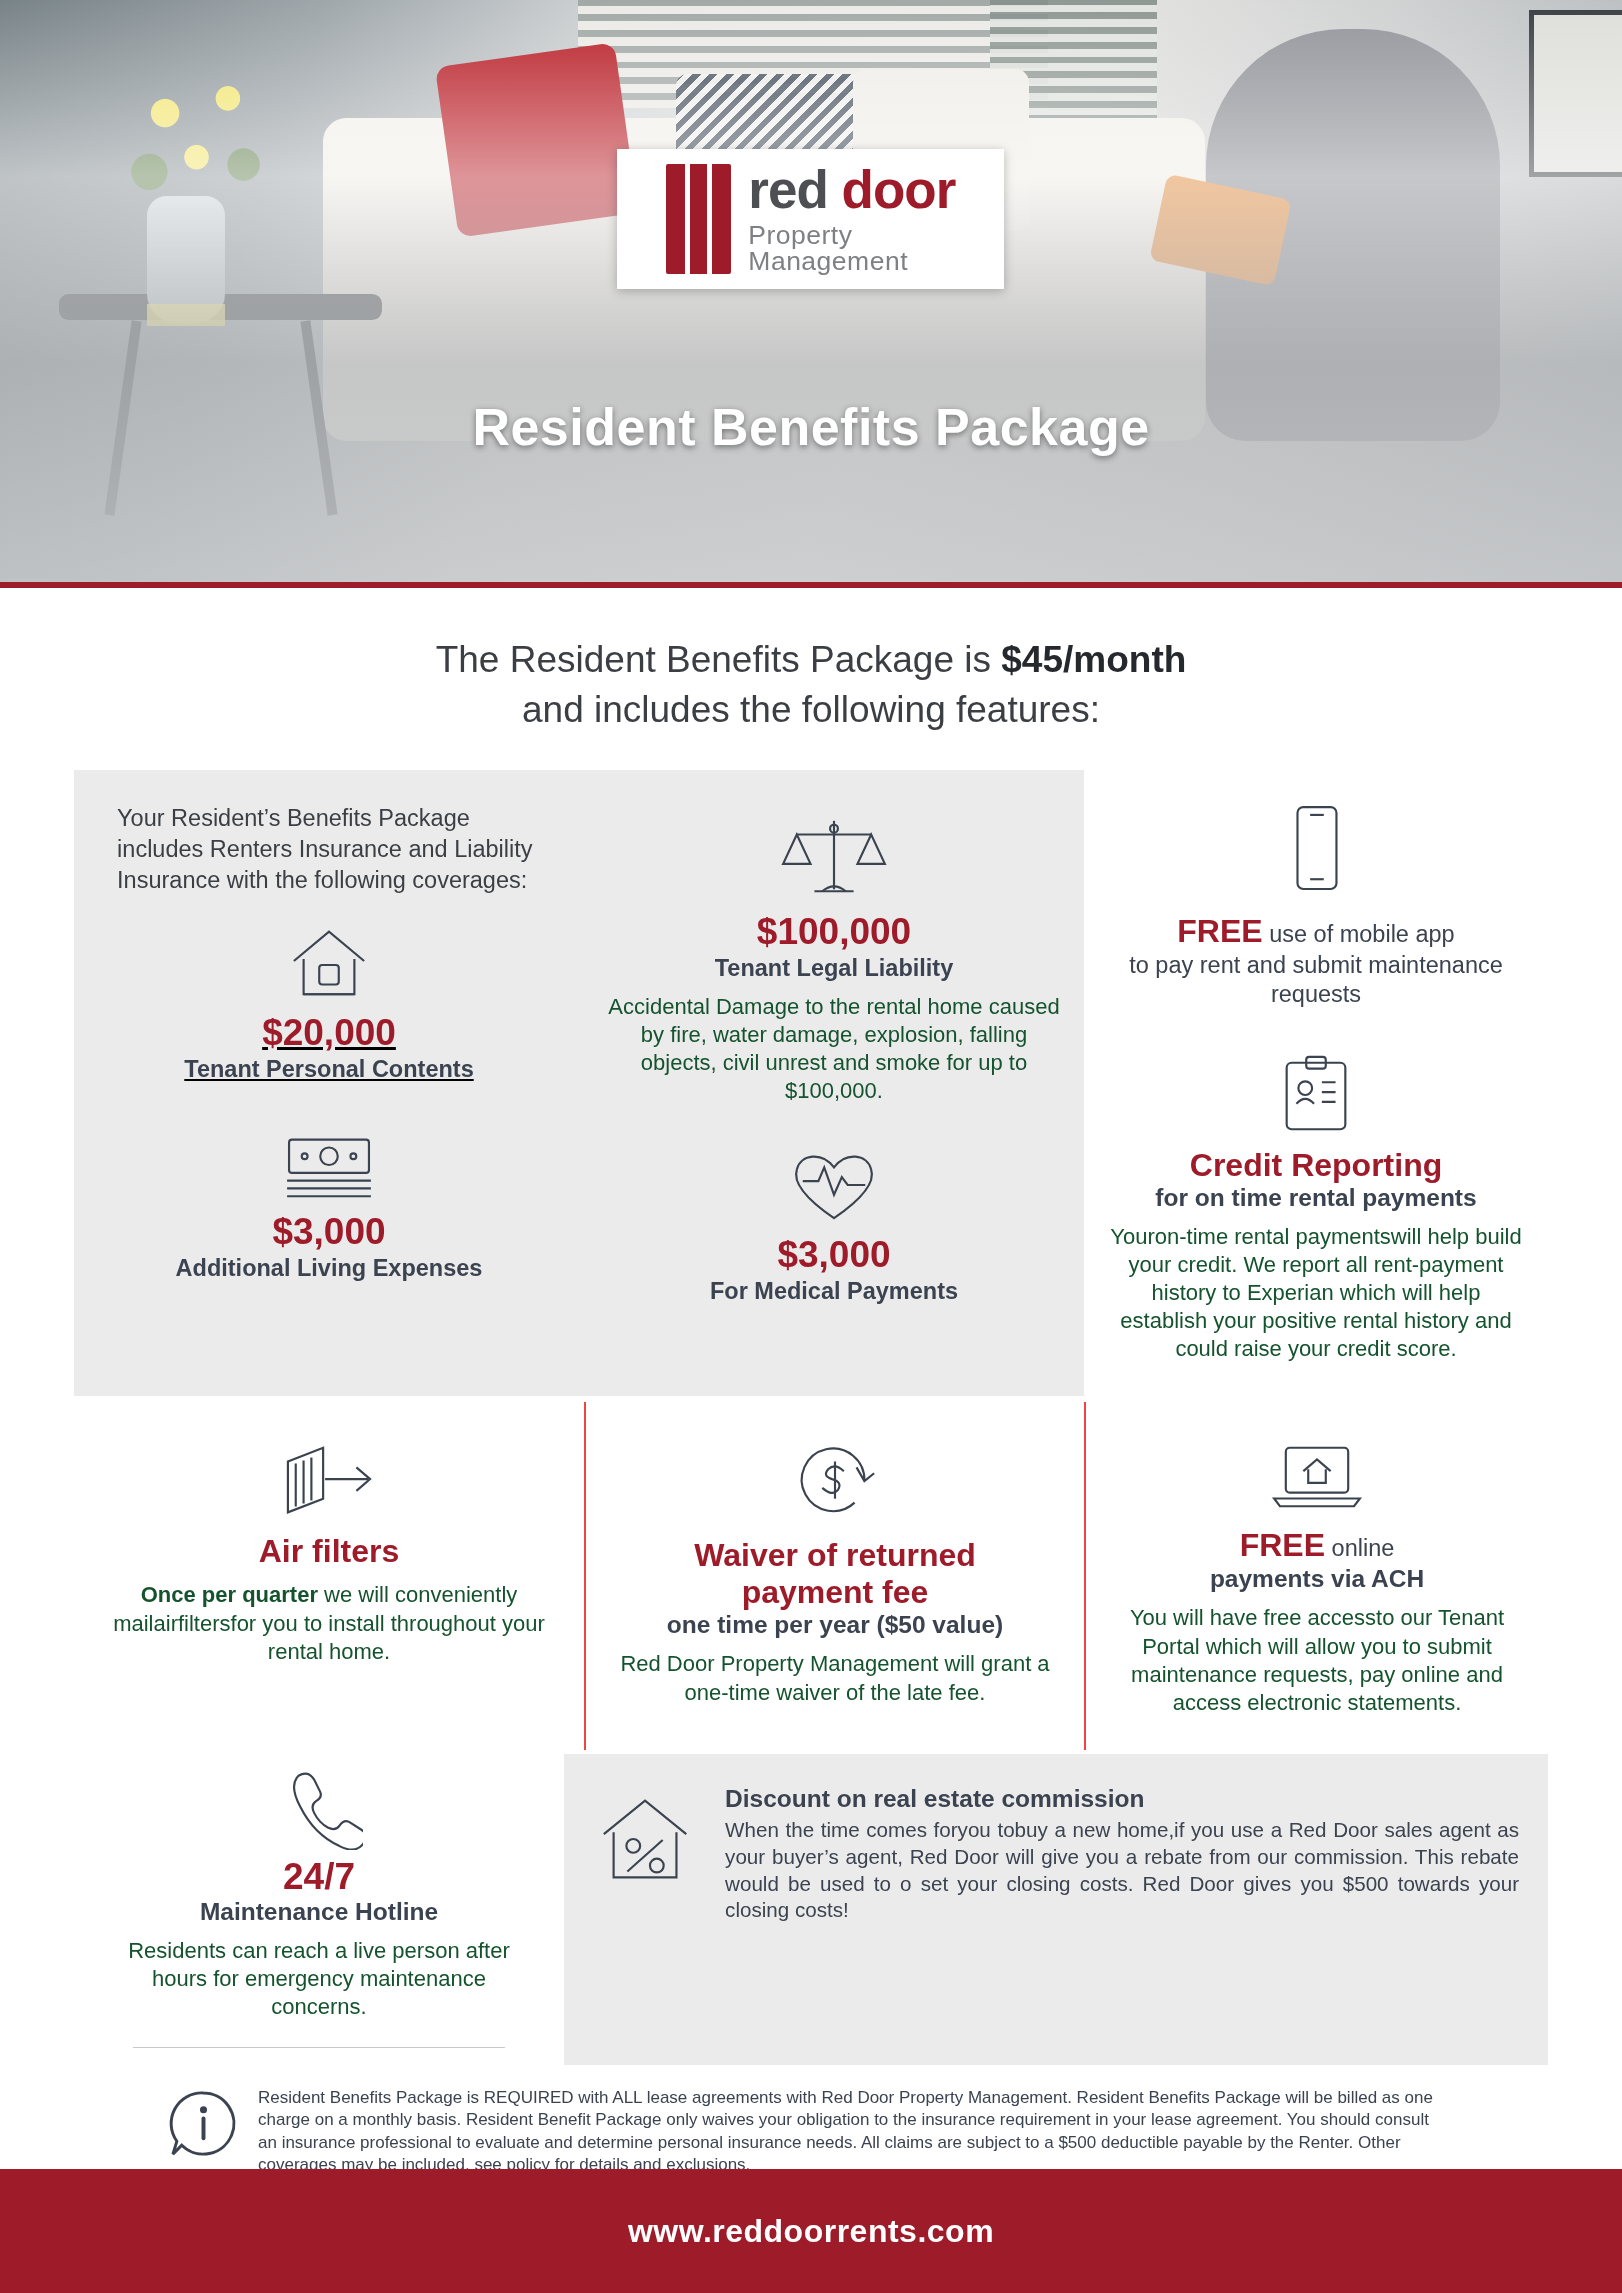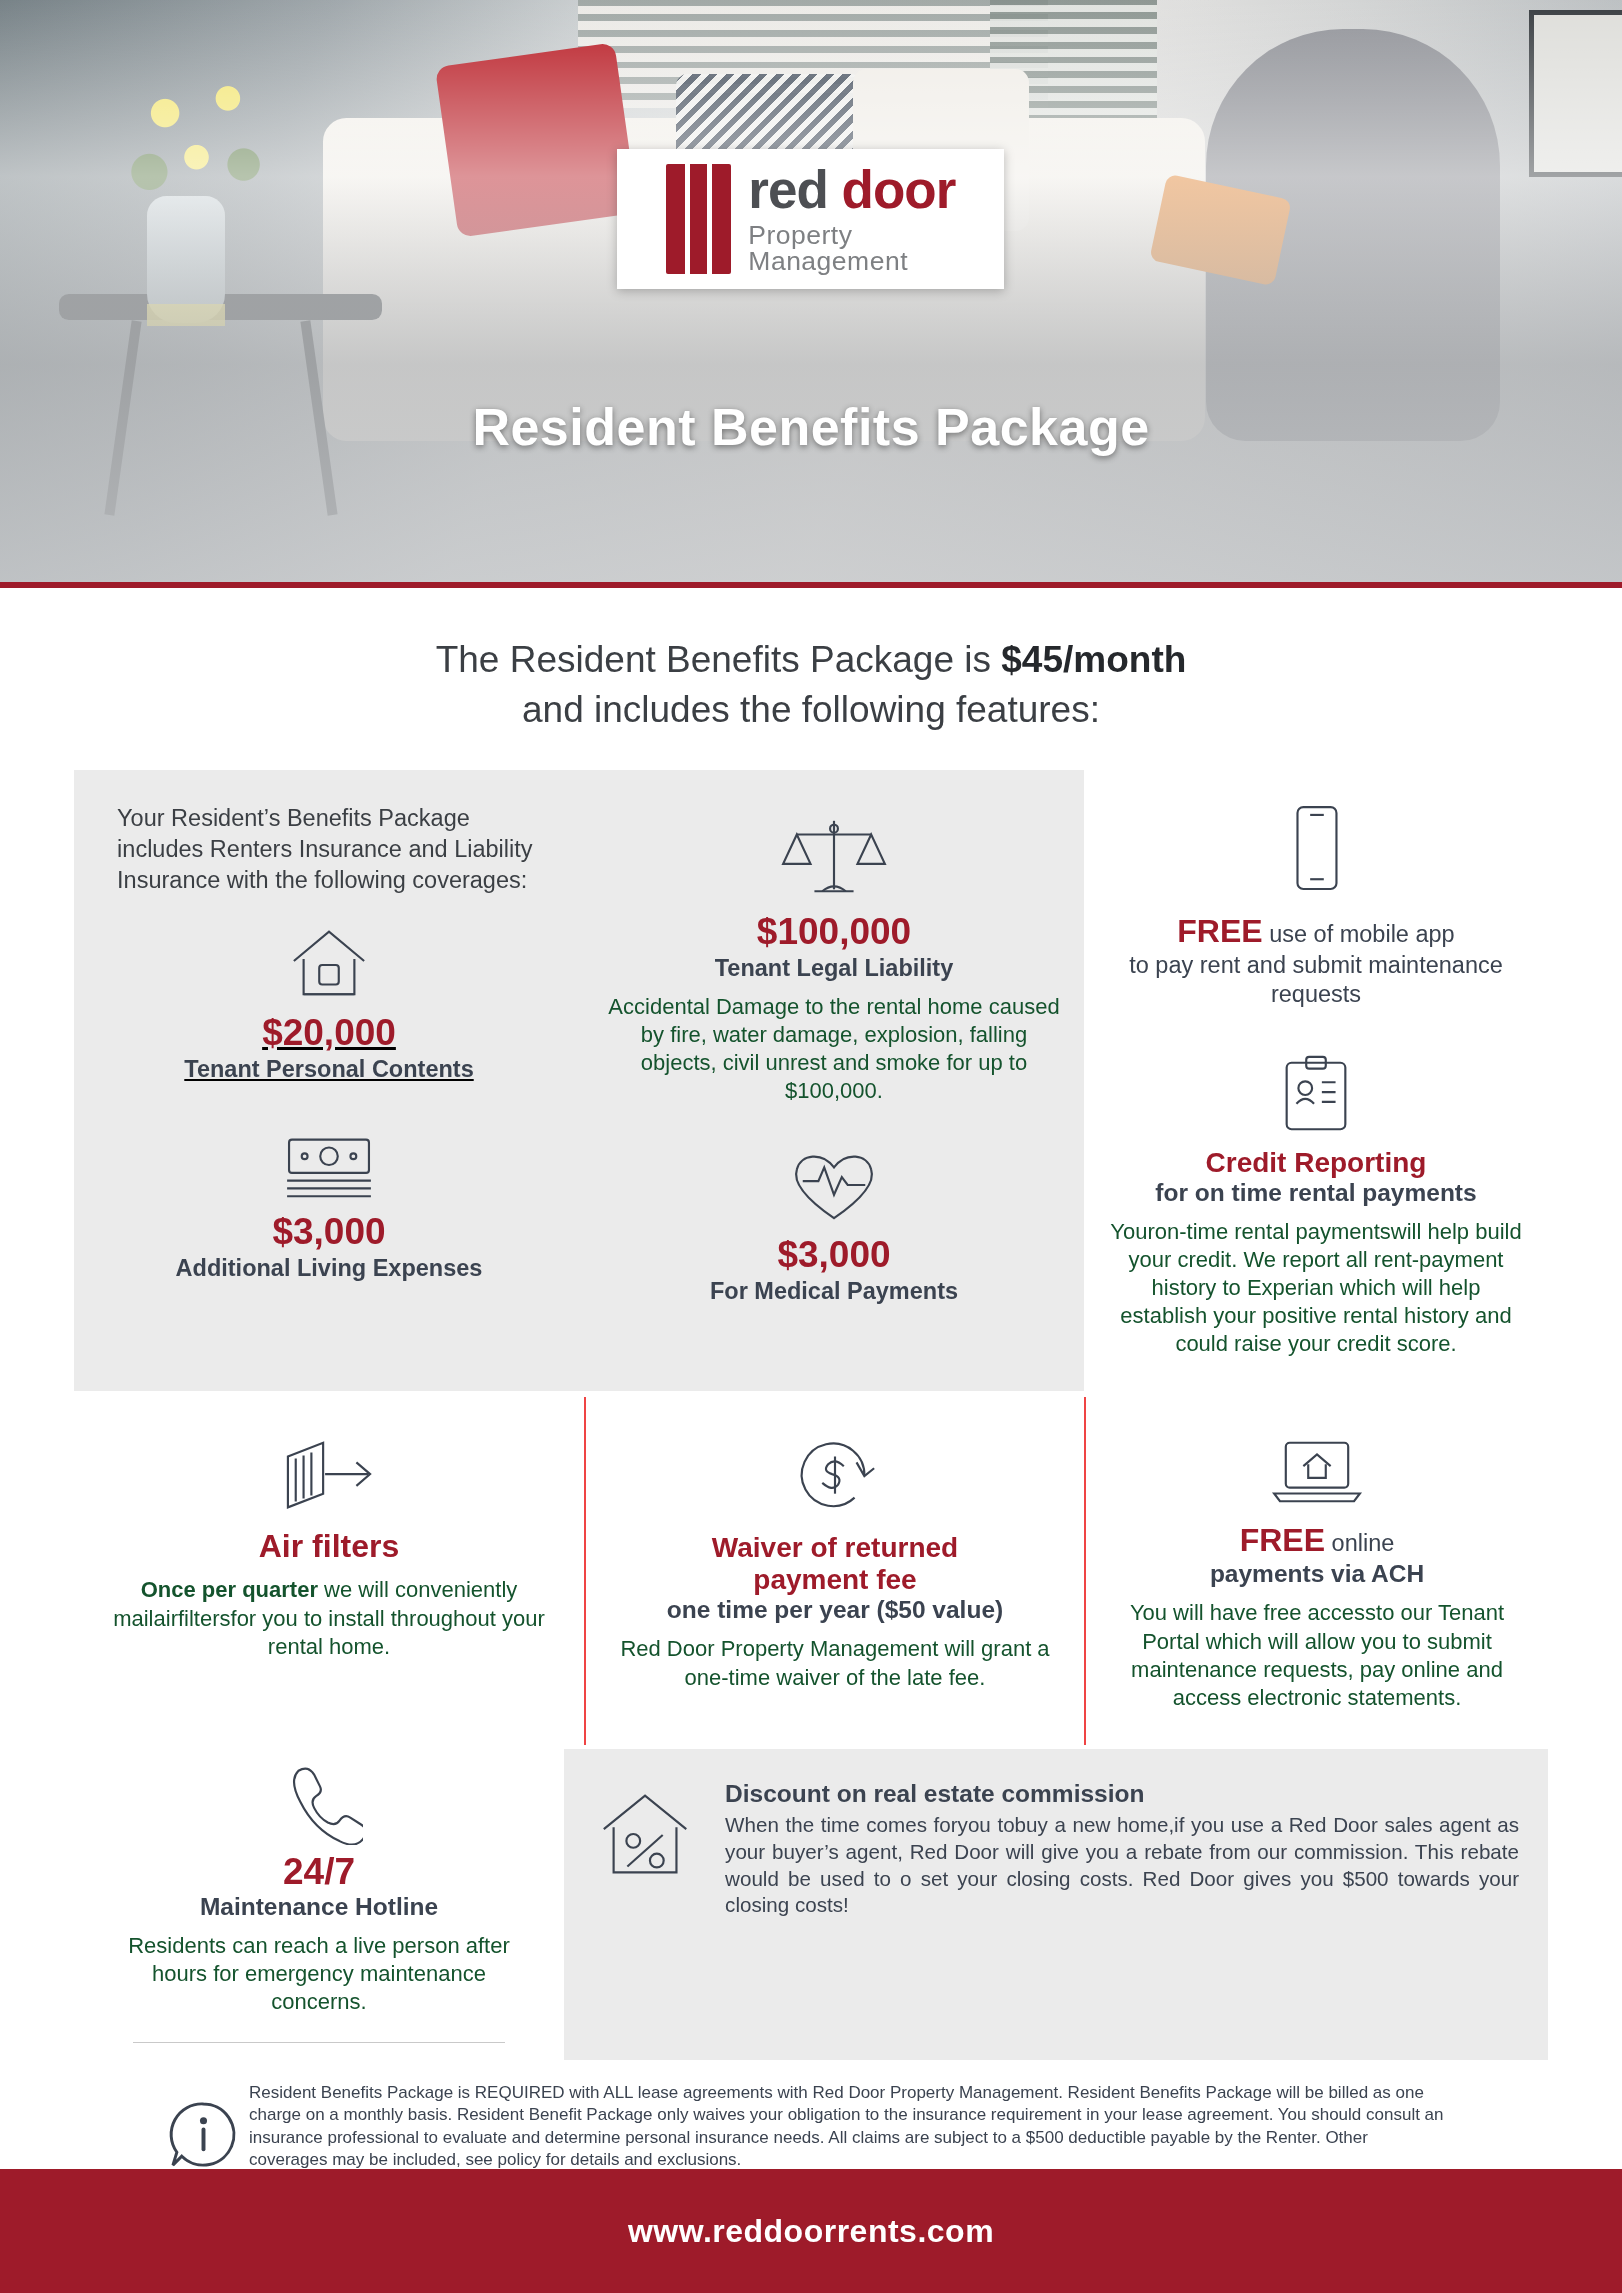--- a/index.html
+++ b/index.html
@@ -181,21 +181,21 @@
     margin-top: 2px;
   }
   .desc {
     color: #14532d;
     font-size: 22px;
     line-height: 1.28;
     margin-top: 11px;
   }
   .head-red {
     color: #9e1b2a;
-    font-size: 28px;
+    font-size: 32px;
     font-weight: 700;
   }
   .head-dark {
     color: #3b4350;
     font-size: 24.5px;
     font-weight: 700;
   }
   .inline-note {
     color: #3b4350;
     font-size: 23.5px;
@@ -230,21 +230,21 @@
     gap: 19.6px;
     align-items: flex-start;
     box-sizing: border-box;
   }
   .discount-title { font-size: 29px; font-weight: 700; color: #9e1b2a; }
   .discount-title span { color:#3b4350; font-size: 24.5px; }
   .discount-body { font-size: 20.6px; color:#3b4350; line-height: 1.3; margin-top: 2.9px; text-align: justify;}
 
   
   .disclaimer {
-    display: flex; gap: 9px; align-items: flex-end;
+    display: flex; gap: 18px; align-items: flex-start;
     padding: 21.6px 98px 0 93px;
     box-sizing: border-box;
   }
   .disclaimer p {
     margin: 0;
     font-size: 17px;
     color: #3b4350;
     line-height: 1.32;
   }
 

